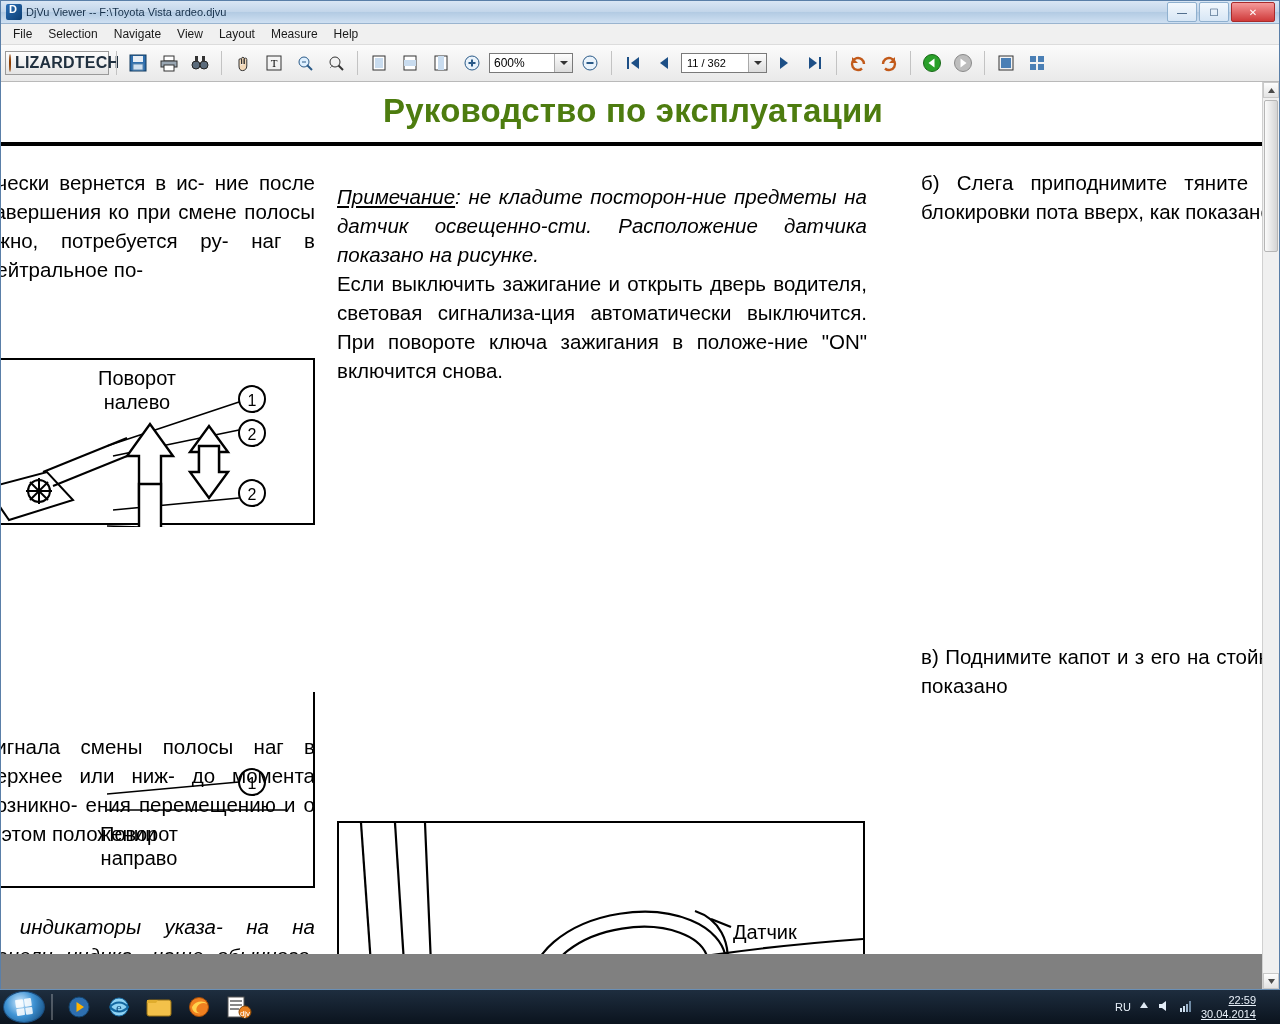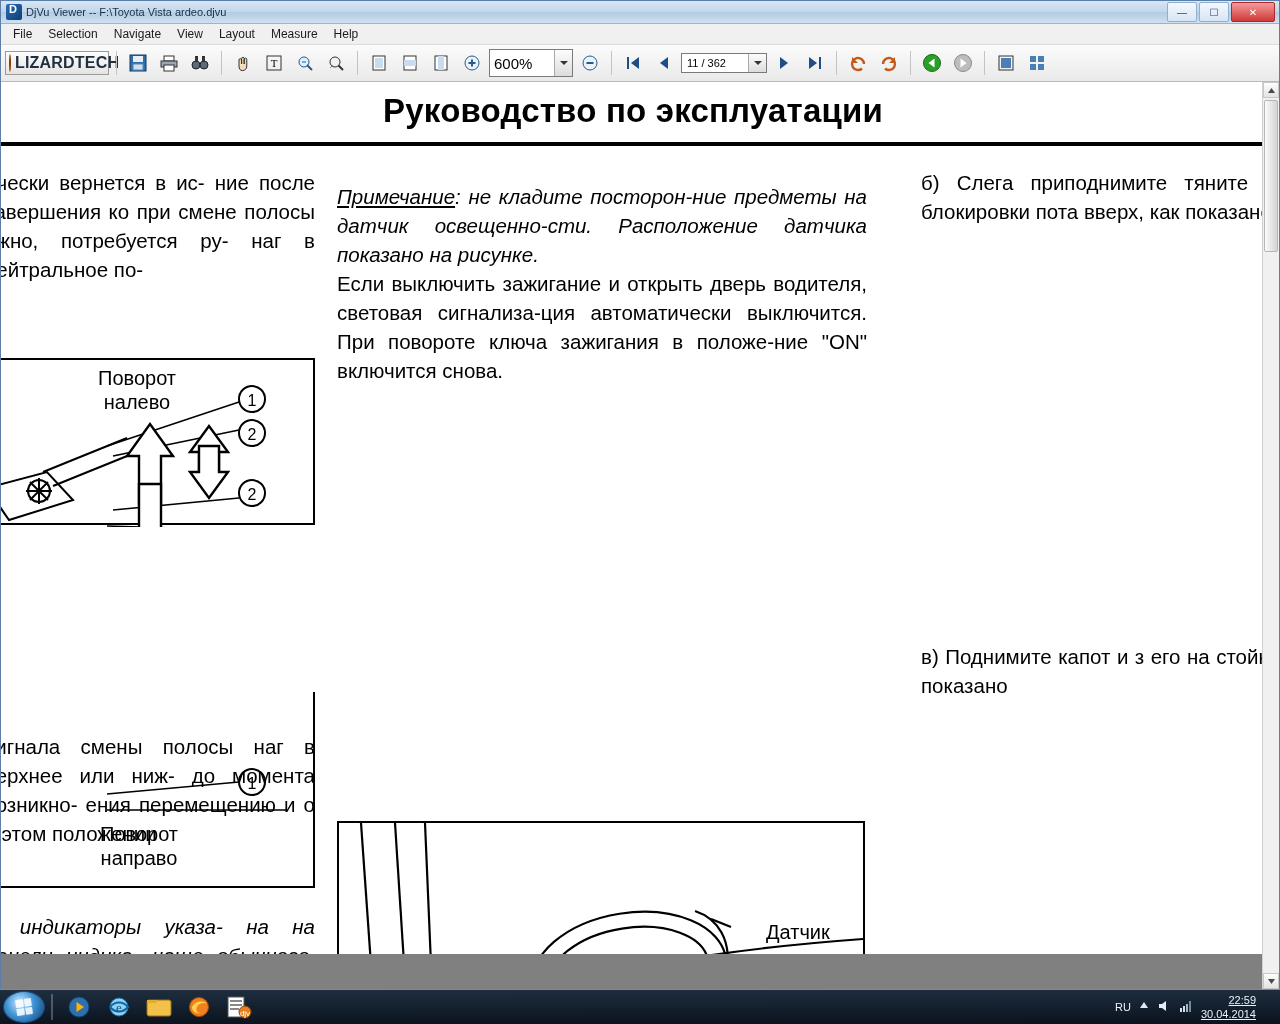--- a/index.html
+++ b/index.html
@@ -90,23 +90,23 @@
   .tb-btn {
     width: 26px; height: 26px;
     display: flex; align-items: center; justify-content: center;
     border: 1px solid transparent; border-radius: 3px;
     color: #2b3a49;
   }
   .tb-btn svg { display: block; }
   .sep { width: 1px; height: 24px; background: #c3c3c3; margin: 0 4px; }
   .zoom-combo {
     display: flex; align-items: center;
-    height: 28px; width: 84px;
+    height: 20px; width: 84px;
     border: 1px solid #7a7a7a; background: #fff;
-    font-size: 15px; color: #000;
+    font-size: 12px; color: #000;
     padding-left: 4px; box-sizing: border-box;
     position: relative;
   }
   .zoom-combo .arrow {
     position: absolute; right: 0; top: 0; bottom: 0; width: 17px;
     background: linear-gradient(to bottom,#fdfdfd,#dcdcdc);
     border-left: 1px solid #a9a9a9;
     display: flex; align-items: center; justify-content: center;
   }
   .page-combo {
@@ -152,21 +152,21 @@
     background: linear-gradient(to right,#fbfbfb,#d4d4d4);
     border: 1px solid #b6b6b6; border-radius: 2px;
   }
   
   .doc-title {
     position: absolute; left: 0; right: 0; top: 10px;
     text-align: center;
     font-family: "Liberation Sans", sans-serif;
     font-weight: bold;
     font-size: 33px;
-    color: #000000;
+    color: #4d7c0f;
     letter-spacing: .2px;
   }
   .rule {
     position: absolute; left: 0; right: 0;
     height: 4px; background: #000;
   }
   .col { position: absolute; color: #000; }
   .ptext {
     font-size: 20.5px;
     line-height: 29px;
@@ -507,21 +507,21 @@
                 <ellipse cx="430" cy="242" rx="9" ry="5"></ellipse>
                 <ellipse cx="452" cy="238" rx="5" ry="3"></ellipse>
                 <ellipse cx="466" cy="236" rx="5" ry="3"></ellipse>
                 <ellipse cx="480" cy="233" rx="5" ry="3"></ellipse>
                 <ellipse cx="494" cy="231" rx="5" ry="3"></ellipse>
               </g>
 
               <path d="M430 238 L436 198 L452 172" stroke-dasharray="6 5" stroke-width="1.6"></path>
             </g>
           </svg>
-          <div class="figlabel" style="left:394px; top:98px;margin-left:33px;">Датчик</div>
+          <div class="figlabel" style="left:394px; top:98px;">Датчик</div>
         </div>
 
 
         <div class="col" style="left:920px; top:86px; width:400px;">
           <div class="ptext">б) Слега приподнимите тяните рычаг блокировки пота вверх, как показано</div>
         </div>
 
         <div class="col" style="left:920px; top:560px; width:400px;">
           <div class="ptext">в) Поднимите капот и з его на стойке, как показано</div>
         </div>

